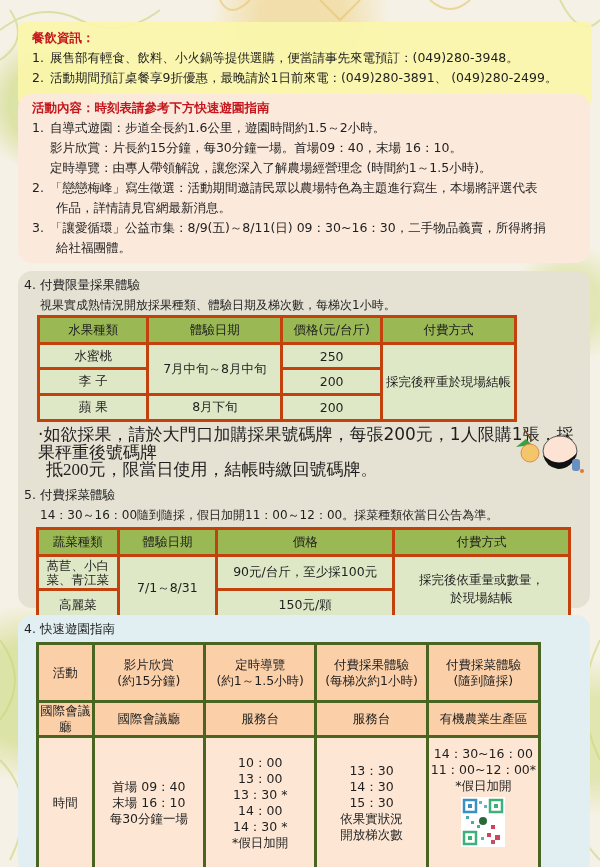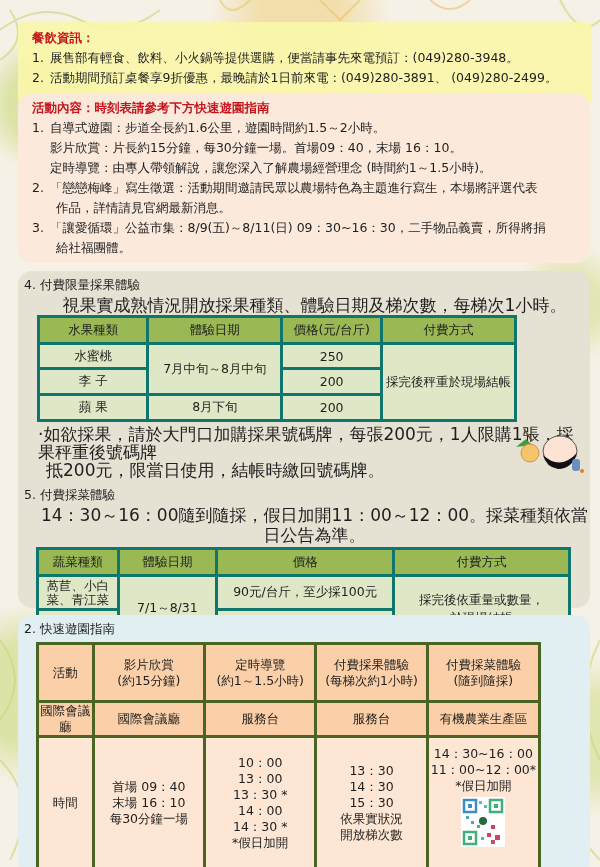--- a/index.html
+++ b/index.html
@@ -45,29 +45,29 @@
     top: 615px; width: 572px; height: 260px;
     background: #e2eff2;
     padding: 4px 0 0 6px;
   }
   .red-title { color: #c4161c; font-weight: bold; font-size: 12.5px; line-height: 20px; }
   .line { font-size: 12.5px; line-height: 20px; white-space: nowrap; }
   .line .num { display: inline-block; width: 18px; }
   .indent1 { padding-left: 18px; }
   .indent2 { padding-left: 24px; }
   .sec-title { font-size: 12.5px; line-height: 20px; }
-  .sub { font-size: 17px; line-height: 20px; padding-left: 16px; text-align: center; }
+  .sub { font-size: 12px; line-height: 20px; padding-left: 16px; }
   table { border-collapse: collapse; font-size: 12.5px; }
-  .tbl-green td, .tbl-green th { border: 3px solid #0f766e; text-align: center; font-weight: normal; }
+  .tbl-green td, .tbl-green th { border: 3px solid #c2410c; text-align: center; font-weight: normal; }
   .tbl-green th { background: #9ab955; height: 27px; }
   .tbl-green td { background: #dfe8c6; }
   .tbl-orange td { border: 3px solid #4a6421; background: #fde7d4; text-align: center; line-height: 16px; }
   .tbl-orange tr.head td { background: #fbd0a9; }
   .note { font-size: 17px; line-height: 18px; padding-left: 14px; }
-  .note2 { padding-left: 22px; }
+  .note2 { padding-left: 22px; font-family: Liberation Serif, serif; }
   .mascot { position: absolute; left: 510px; top: 425px; width: 80px; height: 55px; }
   .qr { display: inline-block; width: 44px; height: 50px; background: #fff; position: relative; margin-top: 3px; }
 </style>
 </head>
 <body>
 
 <svg class="deco-lines" width="600" height="867" viewBox="0 0 600 867">
   <g fill="none" stroke="#c9d67a" stroke-width="2" opacity="0.6">
     <path d="M0 30 Q40 0 80 20 T160 10"></path>
     <path d="M0 60 Q30 40 10 10"></path>
@@ -180,21 +180,21 @@
   <line x1="14" y1="4" x2="22" y2="16" stroke="#6b4a2b" stroke-width="1.5"></line>
   <path d="M6 22 L16 14 L22 20 Z" fill="#3ba040"></path>
   <circle cx="20" cy="28" r="9" fill="#f3c66b" stroke="#d98f4e" stroke-width="1"></circle>
   <ellipse cx="50" cy="26" rx="17" ry="15" fill="#fde3d3" stroke="#555" stroke-width="1"></ellipse>
   <path d="M33 30 Q50 46 67 28 Q62 44 48 44 Q36 42 33 30 Z" fill="#111"></path>
   <rect x="62" y="34" width="8" height="12" rx="3" fill="#6a8fc2"></rect>
   <circle cx="72" cy="46" r="2" fill="#e07a2c"></circle>
 </svg>
 
 <div class="panel" id="panel-guide">
-  <div class="sec-title">2. 快速遊園指南</div>
+  <div class="sec-title">4. 快速遊園指南</div>
   <table class="tbl-orange" style="margin-left:12px; width:505px; margin-top:3px;">
     <tbody>
         <tr class="head" style="height:58px">
       <td style="width:57px">活動</td>
       <td style="width:114px">
         <div>影片欣賞</div>
         <div>(約15分鐘)</div>
       </td>
       <td style="width:114px">
         <div>定時導覽</div>

